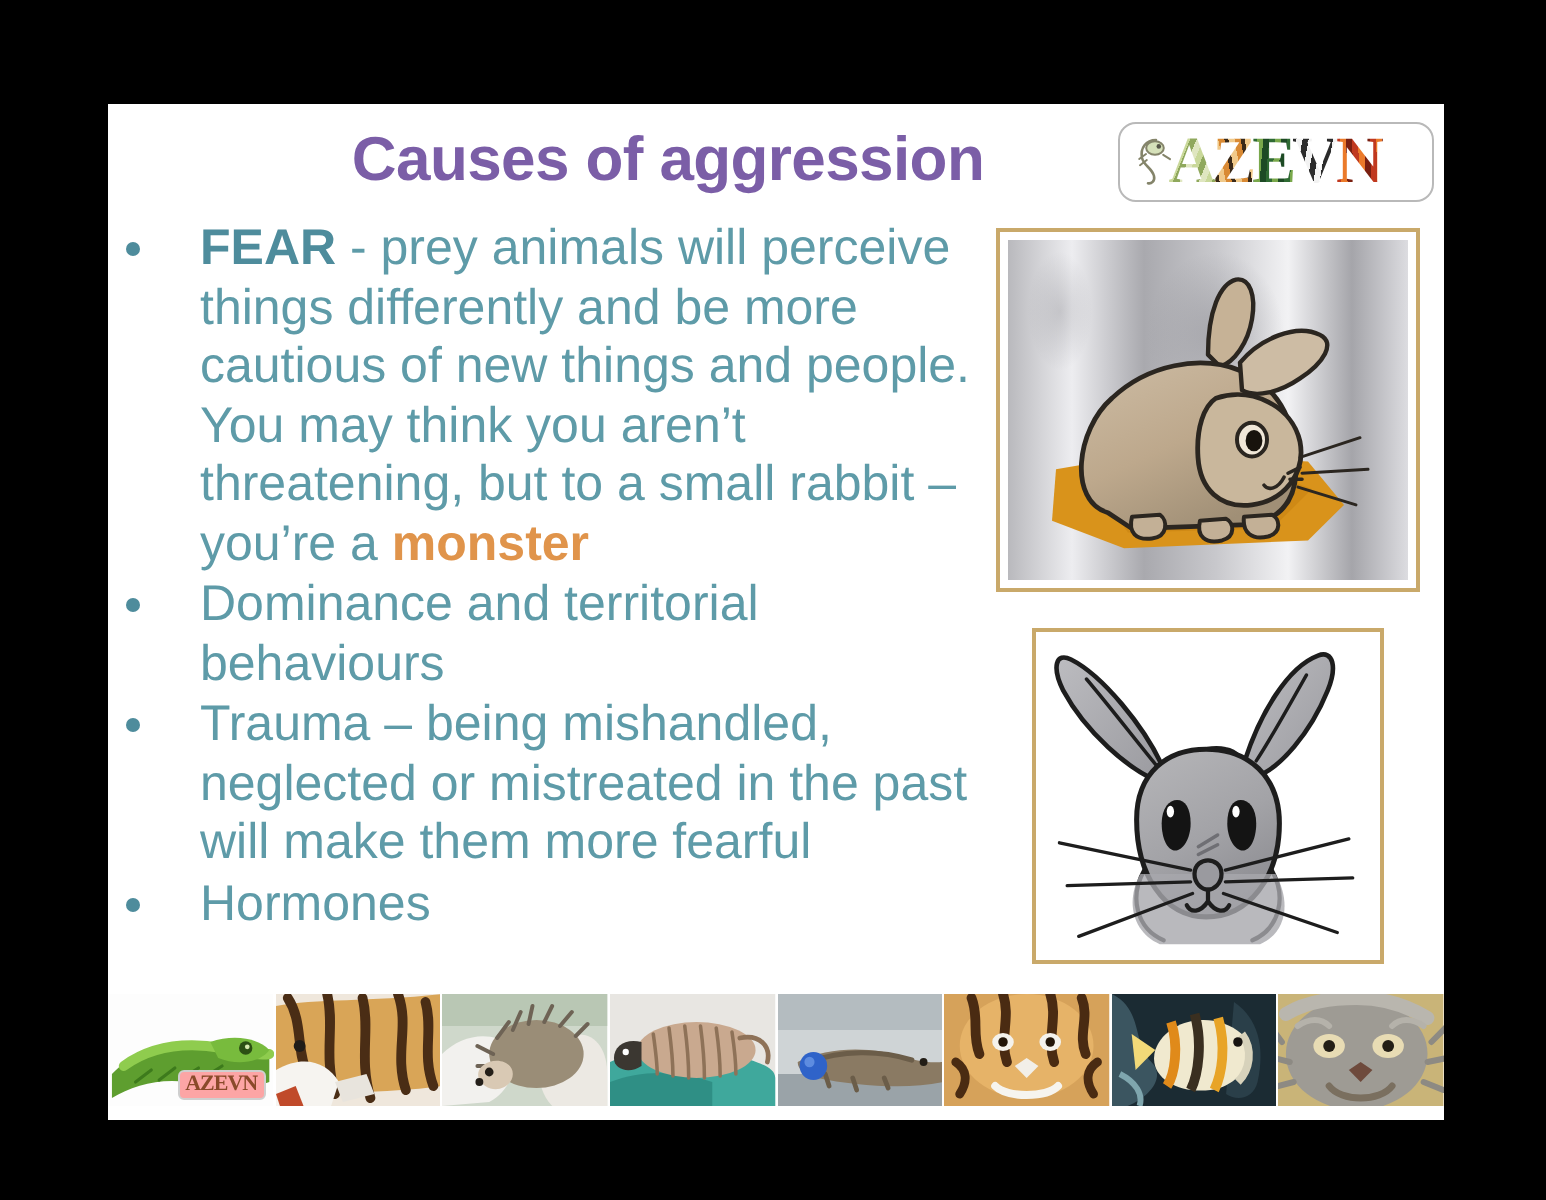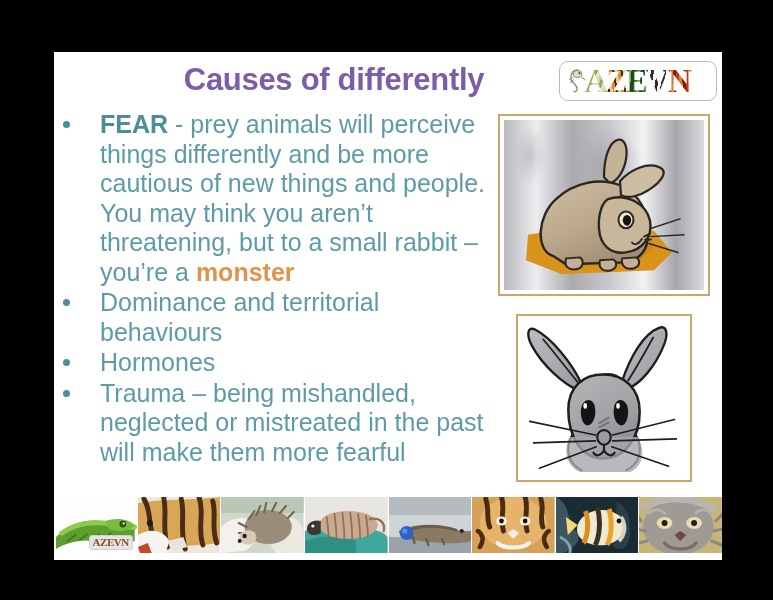--- a/index.html
+++ b/index.html
@@ -182,40 +182,40 @@
     flex: 1 1 0;
     border-right: 1px solid #ffffff;
   }
   .strip-cell:last-child { border-right: none; }
 
   
   #strip-logo-tag {
     position: absolute;
     right: 4px;
     bottom: 3px;
-    background: #e5e5e5;
+    background: #fca5a5;
     border: 1px solid #cfcfcf;
     border-radius: 3px;
     padding: 0px 3px;
     font-family: "Liberation Serif", serif;
     font-size: 11px;
     font-weight: bold;
     line-height: 13px;
     color: #8a4a2a;
     letter-spacing: -0.5px;
   }
 </style>
 </head>
 <body>
 
 <div id="screen">
 
   <div id="slide">
 
-    <div id="title">Causes of differently</div>
+    <div id="title">Causes of aggression</div>
 
     <div id="logo">
       <svg id="logo-gecko" viewBox="0 0 22 26">
         <path d="M11 2 C6 2 3 6 4 11 C5 15 9 16 10 20 C10.6 22.6 8.6 24 7 23.6" fill="none" stroke="#6f6f50" stroke-width="1.3" stroke-linecap="round"></path>
         <ellipse cx="10.5" cy="6" rx="4.4" ry="3.4" fill="#cfdcae" stroke="#6f6f50" stroke-width="1"></ellipse>
         <circle cx="12.4" cy="5.2" r="1.15" fill="#3a3a2a"></circle>
         <path d="M6 9 L2.6 11.5 M6.4 12 L3 14.6 M14.6 9.4 L18 11.6" fill="none" stroke="#6f6f50" stroke-width="1" stroke-linecap="round"></path>
       </svg>
       <span class="logo-letter ll-A">A</span>
       <span class="logo-letter ll-Z">Z</span>
@@ -231,26 +231,26 @@
         <div class="bullet-text"><span class="kw-fear">FEAR</span><span> - prey animals will perceive things differently and be more cautious of new things and people. You may think you aren’t threatening, but to a small rabbit – you’re a </span><span class="kw-monster">monster</span></div>
       </div>
 
       <div class="bullet-row">
         <span class="bullet-dot"></span>
         <div class="bullet-text">Dominance and territorial behaviours</div>
       </div>
 
       <div class="bullet-row">
         <span class="bullet-dot"></span>
-        <div class="bullet-text">Hormones</div>
+        <div class="bullet-text">Trauma – being mishandled, neglected or mistreated in the past will make them more fearful</div>
       </div>
 
       <div class="bullet-row">
         <span class="bullet-dot"></span>
-        <div class="bullet-text">Trauma – being mishandled, neglected or mistreated in the past will make them more fearful</div>
+        <div class="bullet-text">Hormones</div>
       </div>
 
     </div>
 
     <div class="photo-frame" id="photo-rabbit-crouch">
       <div class="photo-inner">
         <svg viewBox="0 0 200 172" preserveAspectRatio="none" style="width:100%;height:100%;display:block;">
           <defs>
             <linearGradient id="bgWall" x1="0" y1="0" x2="1" y2="0">
               <stop offset="0%" stop-color="#b9b9bd"></stop>

